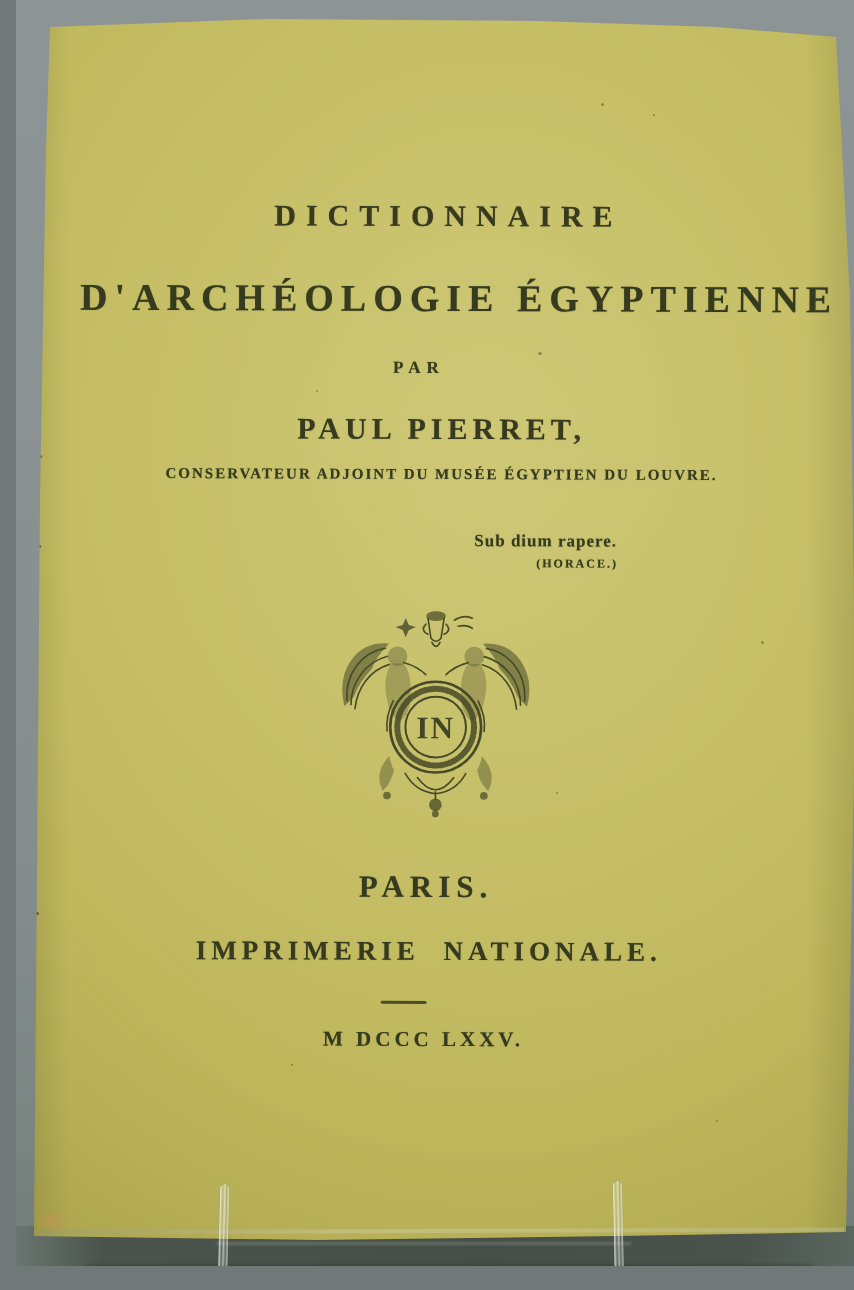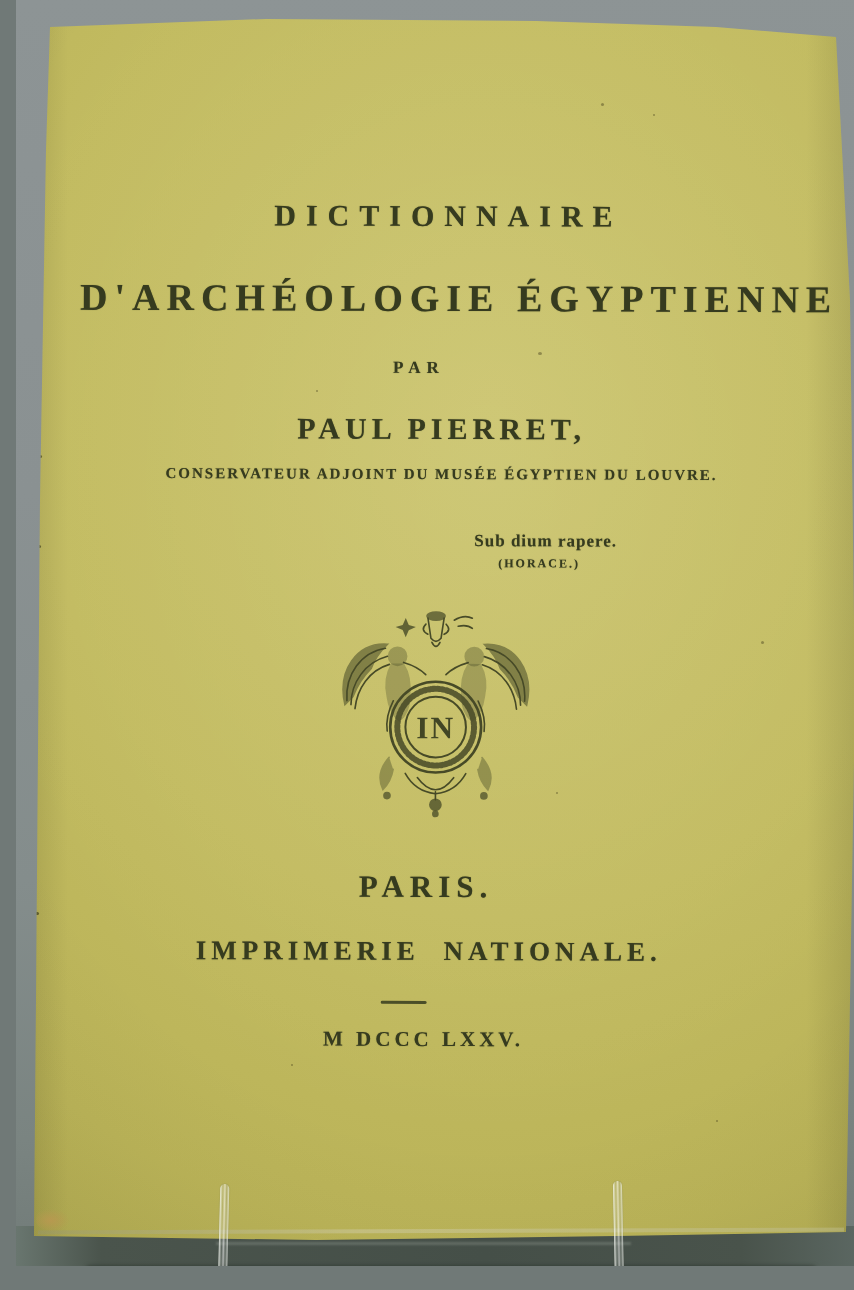--- a/index.html
+++ b/index.html
@@ -61,21 +61,21 @@
   .line{
     position:absolute;left:28px;width:800px;text-align:center;font-weight:bold;
     text-shadow:0 0 1px rgba(54,59,31,0.55);white-space:nowrap;
   }
   .t1{top:199px;font-size:30px;letter-spacing:10px;transform:translateX(3px);}
   .t2{top:276px;font-size:38px;letter-spacing:7px;transform:translateX(14px);}
   .byline{top:358px;font-size:17px;letter-spacing:6px;transform:translateX(-26px);}
   .author{top:412px;font-size:30px;letter-spacing:5px;transform:translateX(-3px);}
   .role{top:466px;font-size:15px;letter-spacing:2px;transform:translateX(-3px);font-weight:bold;}
   .epigraph{position:absolute;left:458px;top:531px;font-size:17px;font-weight:bold;letter-spacing:1px;text-shadow:0 0 1px rgba(54,59,31,0.5);white-space:nowrap;}
-  .horace{position:absolute;left:482px;top:556px;font-size:12px;font-weight:bold;letter-spacing:2px;text-shadow:0 0 1px rgba(54,59,31,0.5);white-space:nowrap;}
+  .horace{position:absolute;left:520px;top:556px;font-size:12px;font-weight:bold;letter-spacing:2px;text-shadow:0 0 1px rgba(54,59,31,0.5);white-space:nowrap;}
   .paris{top:869px;font-size:31px;letter-spacing:6px;transform:translateX(-17px);}
   .publisher{top:936px;font-size:27px;letter-spacing:5px;word-spacing:12px;transform:translateX(-14px);}
   .divider{
     position:absolute;left:384px;top:1001px;width:46px;height:3px;
     background:rgba(54,59,31,0.85);transform:translateX(-18px);border-radius:2px;
   }
   .year{top:1027px;font-size:21px;letter-spacing:4px;transform:translateX(-19px);}
   
   .emblem{position:absolute;left:318px;top:604px;width:204px;height:214px;}
   

